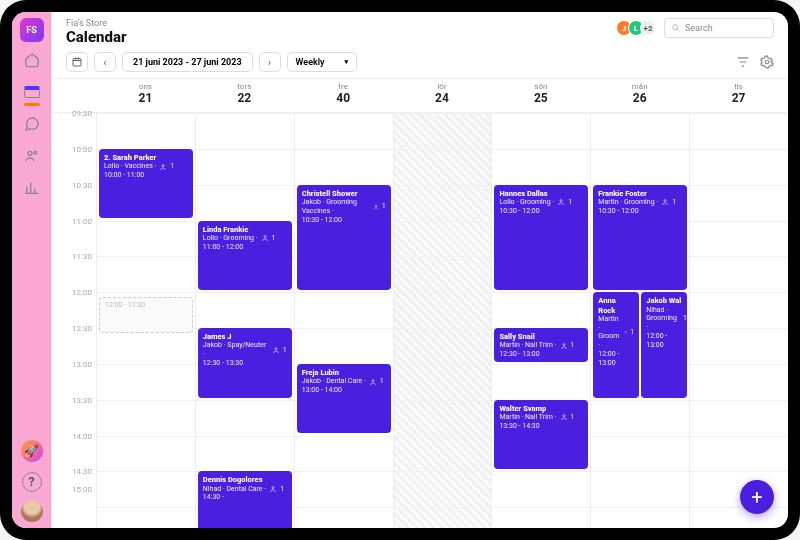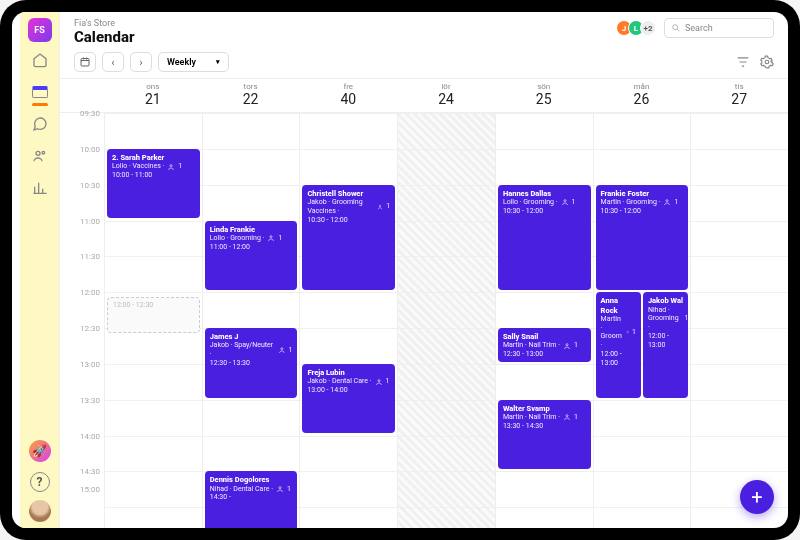--- a/index.html
+++ b/index.html
@@ -1,19 +1,19 @@
 <!DOCTYPE html>
 <html><head>
 <meta charset="utf-8">
 <style>
   * { box-sizing: border-box; margin: 0; padding: 0; font-family: -apple-system, BlinkMacSystemFont, "Segoe UI", Roboto, sans-serif; }
   body { background: #f5f5f5; display: flex; justify-content: center; align-items: center; height: 540px; width: 800px; }
   .device { width: 800px; height: 540px; background: #000; border-radius: 26px; padding: 12px; position: relative; }
   .screen { width: 100%; height: 100%; background: #fff; border-radius: 14px; overflow: hidden; display: flex; }
-  .sidebar { width: 40px; background: #fef9c3; border-right: 1px solid #eee; display: flex; flex-direction: column; align-items: center; padding-top: 6px; margin-left: 8px; }
+  .sidebar { width: 40px; background: #f9a8d4; border-right: 1px solid #eee; display: flex; flex-direction: column; align-items: center; padding-top: 6px; }
   .logo { width: 24px; height: 24px; background: linear-gradient(135deg,#e333d6,#7c3aed); border-radius: 6px; color: #fff; font-size: 9px; font-weight: 700; display: flex; align-items: center; justify-content: center; margin-bottom: 8px; }
   .nav { display: flex; flex-direction:column; gap:12px; align-items:center; }
   .nav-item { width: 20px; height: 20px; display:flex;align-items:center;justify-content:center; color:#888; cursor:pointer; }
   .nav-item.active { position:relative; }
   .nav-item.active::after { content:""; position:absolute; bottom:-4px; left:2px; right:2px; height:3px; background:#ff7a00; border-radius:2px; }
   .cal-ico { width:16px; height:12px; border:1.5px solid #888; border-top:4px solid #4a3aff; border-radius:2px; }
   .sidebar-spacer { flex:1; }
   .rocket { width:22px; height:22px; border-radius:50%; background:linear-gradient(135deg,#ffa726,#d53aff); margin-bottom:10px; display:flex;align-items:center;justify-content:center;font-size:12px; }
   .help { width:20px;height:20px;display:flex;align-items:center;justify-content:center;margin-bottom:8px;color:#555;font-weight:700;font-size:12px;border:1.5px solid #888;border-radius:50%; }
   .avatar-side { width:22px;height:22px;border-radius:50%;background:#d8b49b;margin-bottom:6px; background:radial-gradient(circle at 50% 30%, #e8c7a8 40%, #a87754 60%);}
@@ -30,21 +30,21 @@
   .tb-left { display:flex; gap:6px; align-items:center; }
   .sq-btn { width:22px;height:20px;border:1px solid #ddd;border-radius:5px;display:flex;align-items:center;justify-content:center;font-size:10px;color:#555;background:#fff;cursor:pointer; }
   .range-btn { height:20px; padding:0 10px; border:1px solid #ddd; border-radius:5px; font-size:9px; font-weight:700; display:flex;align-items:center;background:#fff;cursor:pointer; }
   .view-btn { height:20px; padding:0 8px; border:1px solid #ddd; border-radius:5px; font-size:9px; font-weight:600; display:flex;align-items:center;gap:20px;background:#fff;cursor:pointer; }
   .tb-right { display:flex; gap:10px; align-items:center; color:#888; }
   .grid-wrap { flex:1; overflow:hidden; position:relative; border-top:1px solid #eee; }
   .day-header { display:flex; height:34px; border-bottom:1px solid #eee; }
   .time-gutter { width:44px; }
   .day-col-h { flex:1; text-align:center; padding-top:3px; }
   .dow { font-size:8px; color:#888; }
-  .dnum { font-size:14px; font-weight:400; color:#222; }
+  .dnum { font-size:12px; font-weight:700; color:#222; }
   .grid-body { position:relative; display:flex; height: calc(100% - 34px); }
   .times { width:44px; position:relative; }
   .timeslot { position:absolute; right:4px; font-size:8px; color:#aaa; transform:translateY(-50%); }
   .cols { flex:1; display:flex; position:relative; }
   .col { flex:1; border-left:1px solid #eee; position:relative; }
   .col.striped { background: repeating-linear-gradient(45deg, #fafafa, #fafafa 3px, #f0f0f0 3px, #f0f0f0 6px); }
   .hline { position:absolute; left:0; right:0; border-top:1px solid #f0f0f0; }
   .event { position:absolute; left:2px; right:2px; background:#4a1fe0; color:#fff; border-radius:4px; padding:4px 5px; font-size:7px; line-height:1.25; overflow:hidden; }
   .event.half { right:51%; } .event.half-r { left:51%; }
   .ev-title { font-weight:800; font-size:7.5px; }
@@ -120,20 +120,21 @@
 
       <div class="toolbar">
         <div class="tb-left">
           <div class="sq-btn">
             <svg width="12" height="12" viewBox="0 0 24 24" fill="none" stroke="#666" stroke-width="2">
                 <rect x="4" y="5" width="16" height="15" rx="2"></rect>
                 <path d="M4 9h16M9 3v4M15 3v4"></path>
               </svg>
           </div>
           <div class="sq-btn">‹</div>
+          <div class="range-btn">21 juni 2023 - 27 juni 2023</div>
           <div class="sq-btn">›</div>
           <div class="view-btn">
             <span>Weekly</span>
             <span style="font-size:7px;">▾</span>
           </div>
         </div>
         <div class="tb-right">
           <svg width="14" height="14" viewBox="0 0 24 24" fill="none" stroke="#888" stroke-width="2">
               <path d="M3 5h18M6 12h12M10 19h4"></path>
             </svg>

